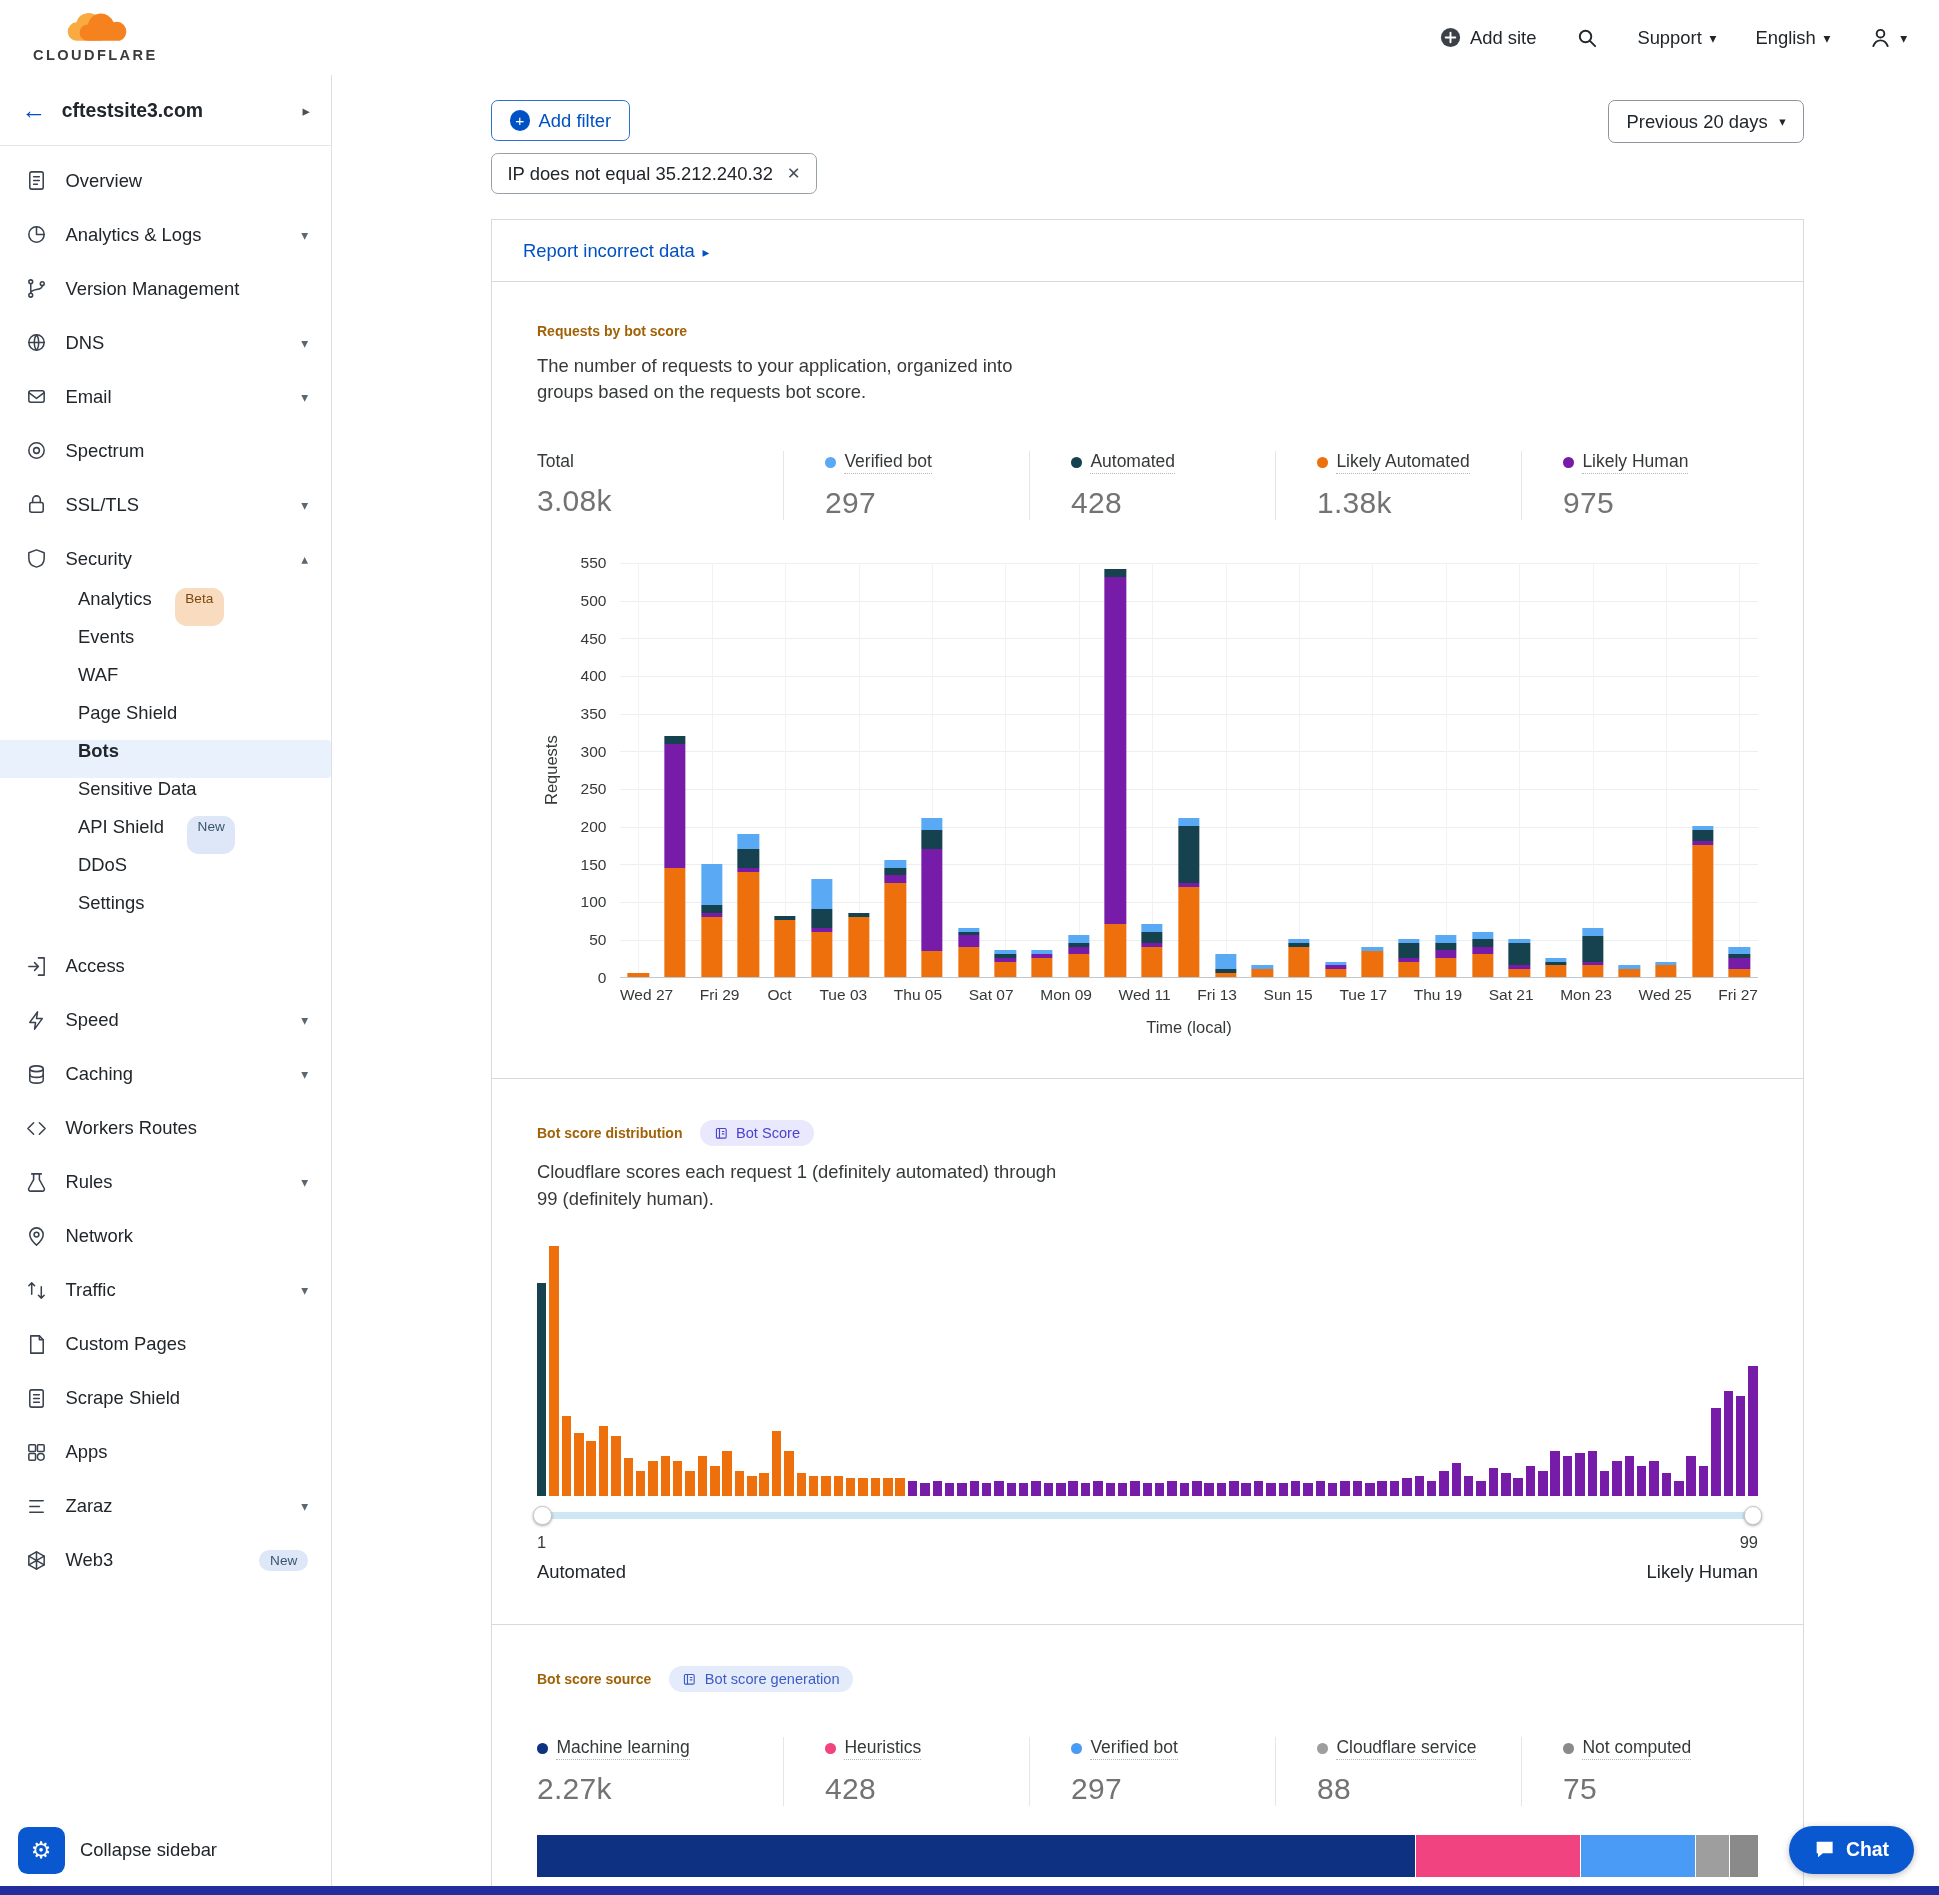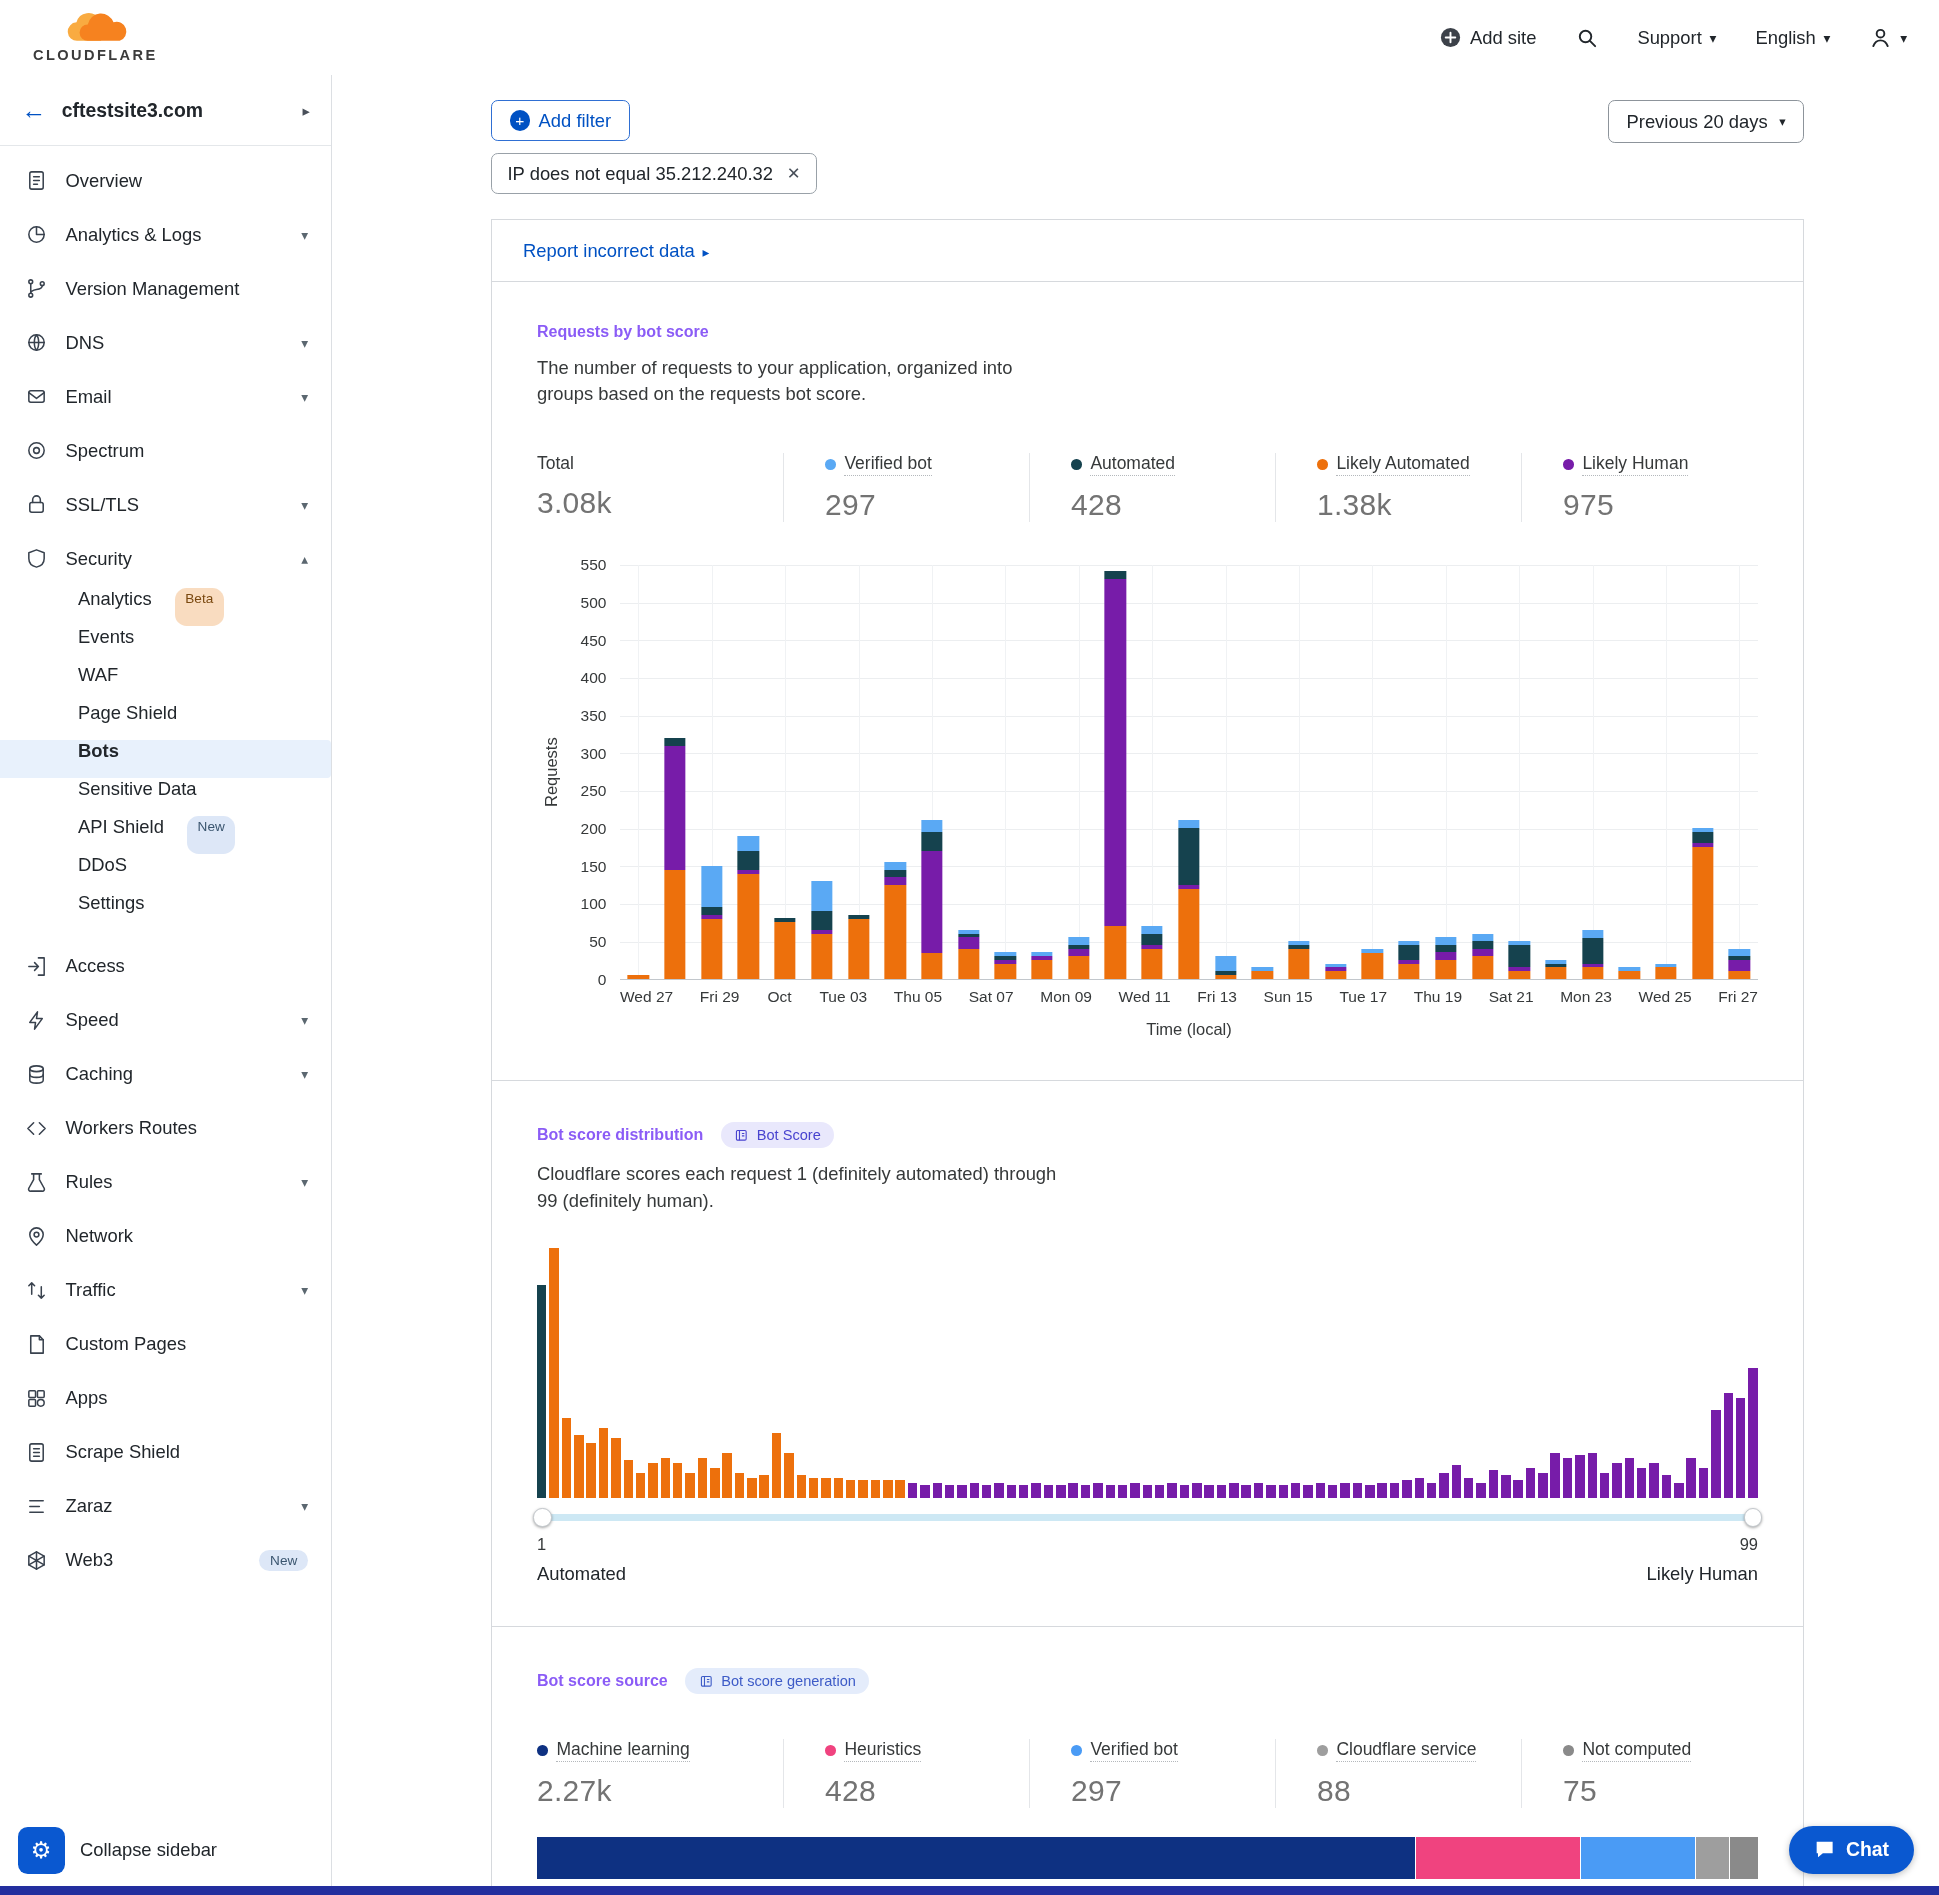--- a/index.html
+++ b/index.html
@@ -51,21 +51,21 @@
 
   .card{border:1px solid #d6d9dd;background:#fff}
   .card > section + section, .card > section{border-top:1px solid #d6d9dd}
   .card > section:first-child{border-top:none}
   .report-row{padding:19.4px 31px}
   .report-row a{color:#0051c3;font-size:18.4px;text-decoration:none;cursor:pointer}
   .report-row .arrow{font-size:13.6px;margin-left:7.8px}
 
   .sec{padding:41px 45px}
   .sec-title-row{display:flex;align-items:center;gap:17.5px;margin-bottom:13.6px}
-  .sec-title{font-size:16px;font-weight:700;color:#8b5cf6}
+  .sec-title{font-size:14px;font-weight:700;color:#a16207}
   .pill{display:inline-flex;align-items:center;gap:7.8px;font-size:14.6px;padding:4.9px 13.6px;border-radius:13.6px;cursor:pointer}
   .pill.purple{background:#e9e8fc;color:#4843cf}
   .pill.blue{background:#e4ecfb;color:#3d5bc7}
   .pill svg{width:14.6px;height:14.6px;fill:none;stroke:currentColor;stroke-width:1.8}
   .sec-desc{font-size:18.4px;color:#36393a;line-height:1.45;max-width:524px}
 
   .stats-row{display:flex;margin-top:45px}
   .stat-col{width:246px;flex:none}
   .stat-col + .stat-col{border-left:1px solid #e4e6e9;padding-left:41px}
   .stat-label-row{display:flex;align-items:center;gap:8.7px;margin-bottom:11.6px}
@@ -347,36 +347,36 @@
             <svg viewBox="0 0 24 24">
               <path d="M6 3h9l4 4v14H6z"></path>
               <path d="M15 3v4h4"></path>
             </svg>
           </span>
           <span class="nlabel">Custom Pages</span>
         </div>
         <div class="nav-item">
           <span class="nicon">
             <svg viewBox="0 0 24 24">
+              <rect x="5" y="3" width="14" height="18" rx="2"></rect>
+              <path d="M9 8h6M9 12h6M9 16h6"></path>
+            </svg>
+          </span>
+          <span class="nlabel">Scrape Shield</span>
+        </div>
+        <div class="nav-item">
+          <span class="nicon">
+            <svg viewBox="0 0 24 24">
               <rect x="4" y="4" width="7" height="7" rx="1"></rect>
               <rect x="13" y="4" width="7" height="7" rx="1"></rect>
               <rect x="4" y="13" width="7" height="7" rx="1"></rect>
               <circle cx="16.5" cy="16.5" r="3.5"></circle>
             </svg>
           </span>
           <span class="nlabel">Apps</span>
-        </div>
-        <div class="nav-item">
-          <span class="nicon">
-            <svg viewBox="0 0 24 24">
-              <rect x="5" y="3" width="14" height="18" rx="2"></rect>
-              <path d="M9 8h6M9 12h6M9 16h6"></path>
-            </svg>
-          </span>
-          <span class="nlabel">Scrape Shield</span>
         </div>
         <div class="nav-item">
           <span class="nicon">
             <svg viewBox="0 0 24 24">
               <path d="M5 6h14M5 12h10M5 18h14"></path>
             </svg>
           </span>
           <span class="nlabel">Zaraz</span>
           <span class="chev">▾</span>
         </div>

